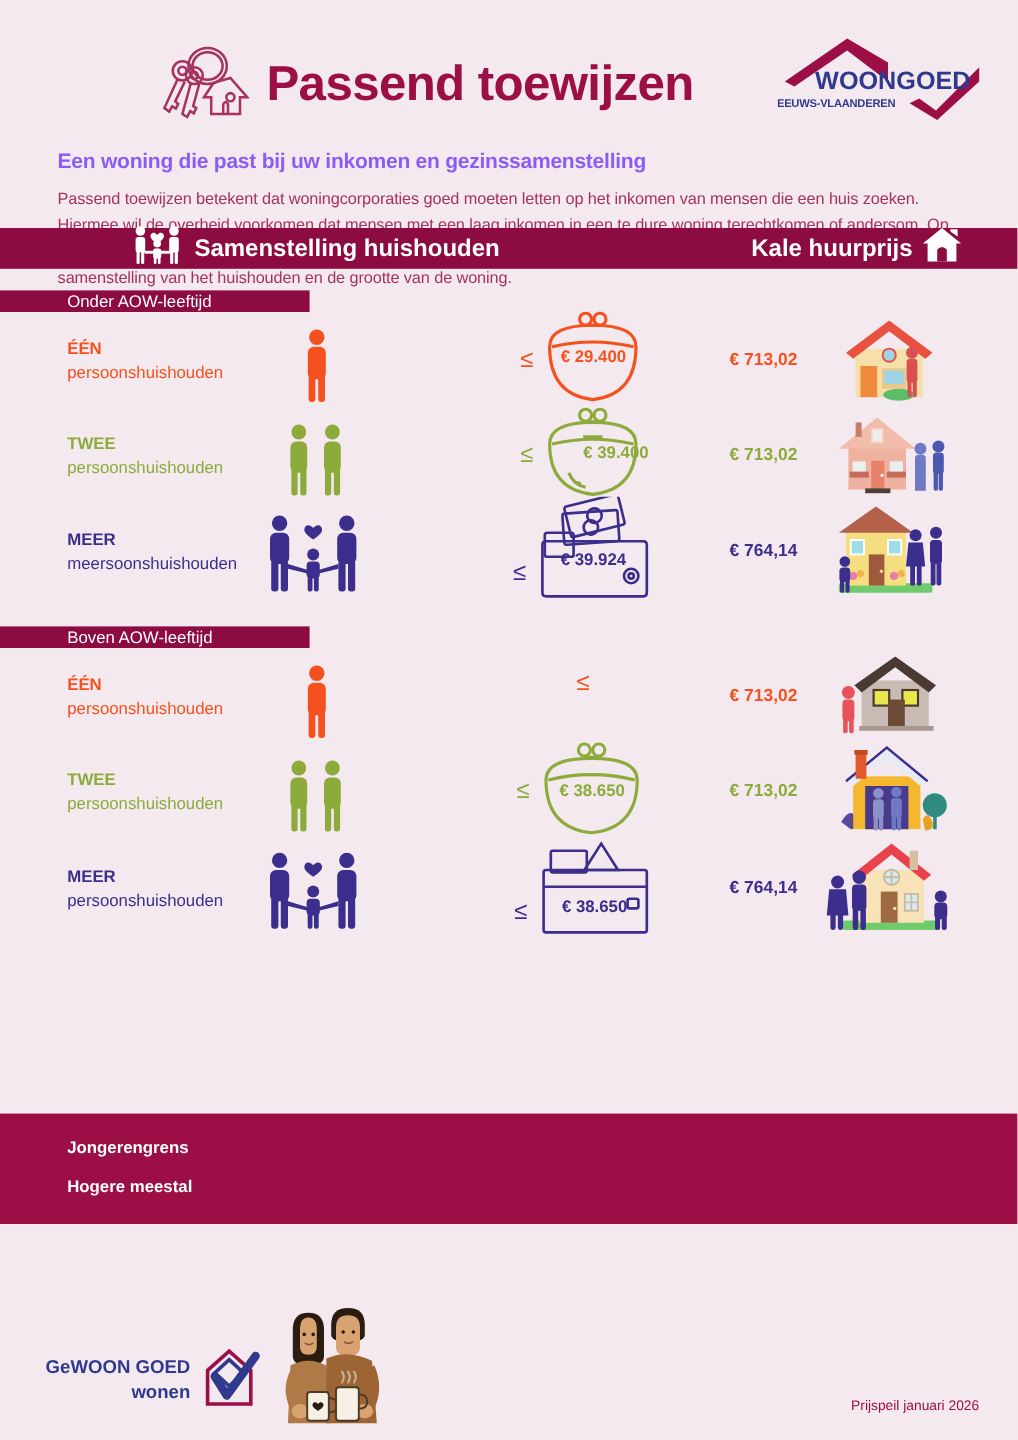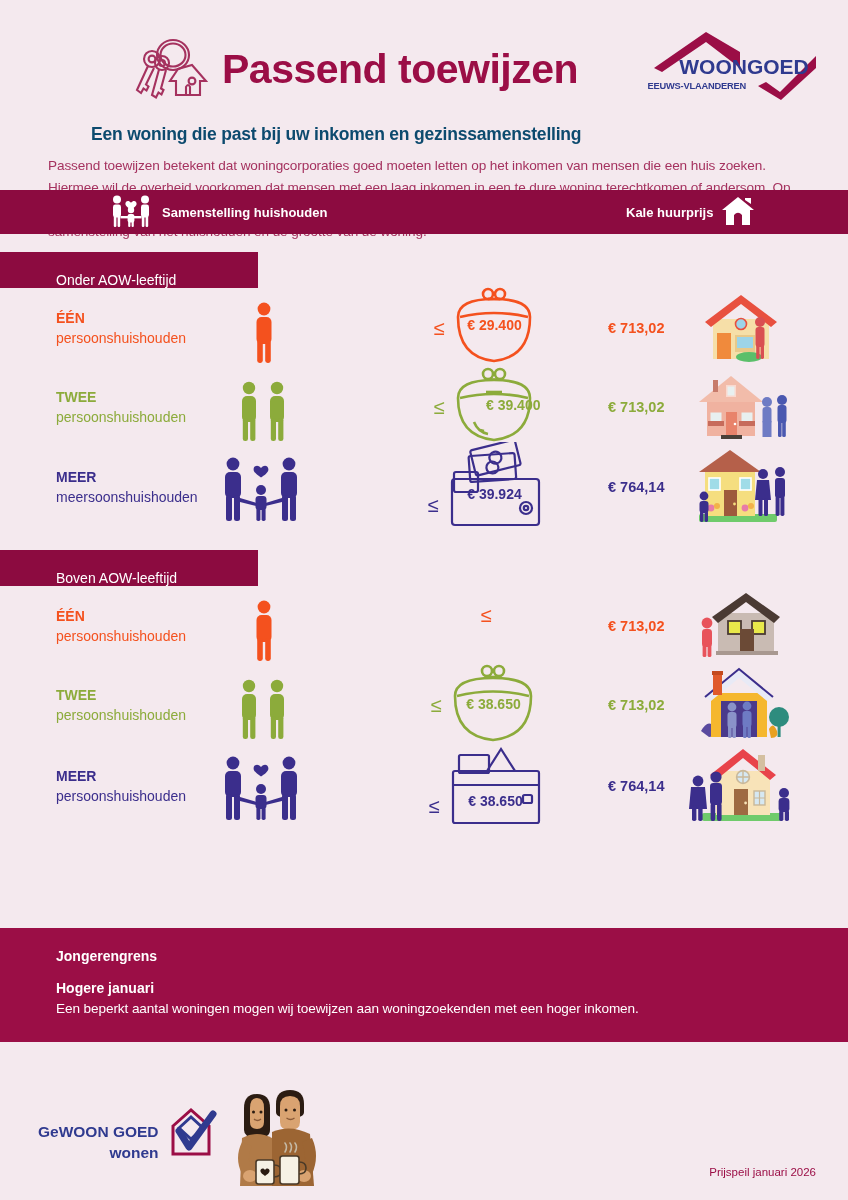--- a/index.html
+++ b/index.html
@@ -25,47 +25,46 @@
     font-size:41px; font-weight:bold; color:#9B0E46;
     letter-spacing:-0.5px; line-height:1;
   }
   .logo{
     position:absolute; right:24px; top:30px;
     width:176px; height:72px;
   }
 
   .subtitle{
     padding:16px 48px 0 48px;
-    font-size:17.5px; font-weight:bold; color:#0c4a6e;
+    font-size:17.5px; font-weight:bold; color:#8b5cf6;
     letter-spacing:-0.2px;
-    margin-left:43px;
   }
   .intro{
     padding:10px 48px 0 48px;
     font-size:13.6px; line-height:1.62; color:#A5325F;
     letter-spacing:-0.1px;
   }
 
   
   .colbar{
-    background:#8C0B40; height:44px;
+    background:#8C0B40; height:34px;
     display:flex; align-items:center;
-    color:#fff; font-weight:bold; font-size:13px;
+    color:#fff; font-weight:bold; font-size:20px;
     position:relative;
   }
   .colbar .cell{ display:flex; align-items:center; gap:8px; position:absolute; }
   .cb1{ left:108px; }
   .cb2{ left:392px; }
   .cb3{ left:626px; }
 
   
   .sec-label{
     background:#8C0B40; color:#fff;
-    width:258px; height:36px;
-    display:flex; align-items:flex-end;
+    width:258px; height:18px;
+    display:flex; align-items:center;
     padding-left:56px; font-size:14px;
   }
 
   
   .rows{ position:relative; }
   .row{
     display:flex; align-items:center;
     height:78px; position:relative;
   }
   .row .label{
@@ -92,22 +91,22 @@
     background:#9B0E46; color:#fff;
     padding:20px 56px 22px 56px;
   }
   .notes h4{ font-size:14px; font-weight:bold; margin-bottom:2px; }
   .notes p{ font-size:13.6px; line-height:1.62; letter-spacing:-0.1px; }
   .notes .gap{ height:14px; }
 
   
   .bottom{ position:absolute; left:0; right:0; bottom:0; height:120px; }
   .gewoon{
-    position:absolute; left:38px; top:24px;
-    display:flex; align-items:flex-end; gap:6px;
+    position:absolute; left:38px; top:40px;
+    display:flex; align-items:center; gap:6px;
   }
   .gewoon .txt{
     color:#2F3A8F; font-weight:bold; font-size:15.5px;
     text-align:right; line-height:1.35;
   }
   .couple{ position:absolute; left:228px; top:6px; }
   .prijspeil{
     position:absolute; right:32px; bottom:22px;
     font-size:11.5px; color:#9B0E46;
   }
@@ -536,22 +535,21 @@
         <rect x="93.2" y="63" width="4.2" height="11" rx="1.7" fill="#3B2E8C"></rect>
         <rect x="98.8" y="63" width="4.2" height="11" rx="1.7" fill="#3B2E8C"></rect>
       </svg>
     </div>
   </div>
 </div>
 
 <div class="notes" style="top:928px">
   <h4>Jongerengrens</h4>
   <div class="gap"></div>
-  <h4>Hogere januari</h4>
-  <p>Een beperkt aantal woningen mogen wij toewijzen aan woningzoekenden met een hoger inkomen.</p>
+  <h4>Hogere meestal</h4>
 </div>
 
 <div class="bottom">
   <div class="gewoon">
     <div class="txt">
       <div>GeWOON GOED</div>
       <div>wonen</div>
     </div>
     <span>
       <svg viewBox="0 0 52 56" width="52" height="56">

